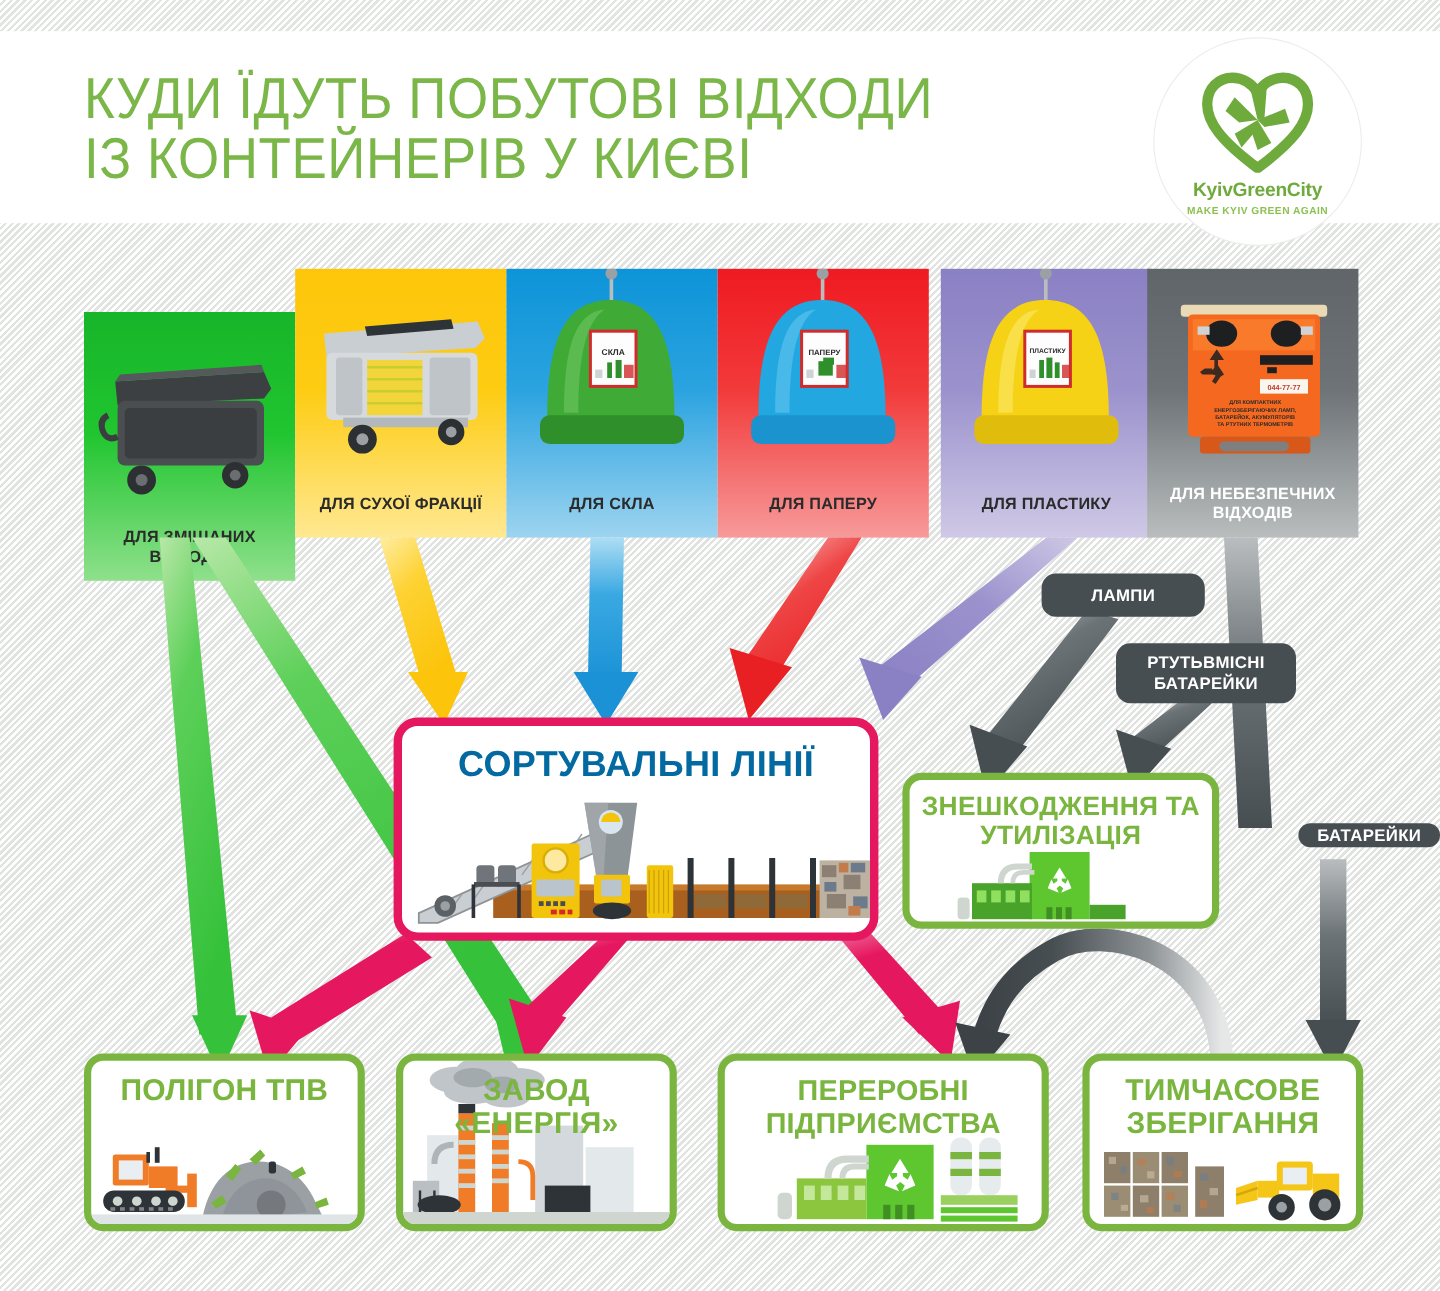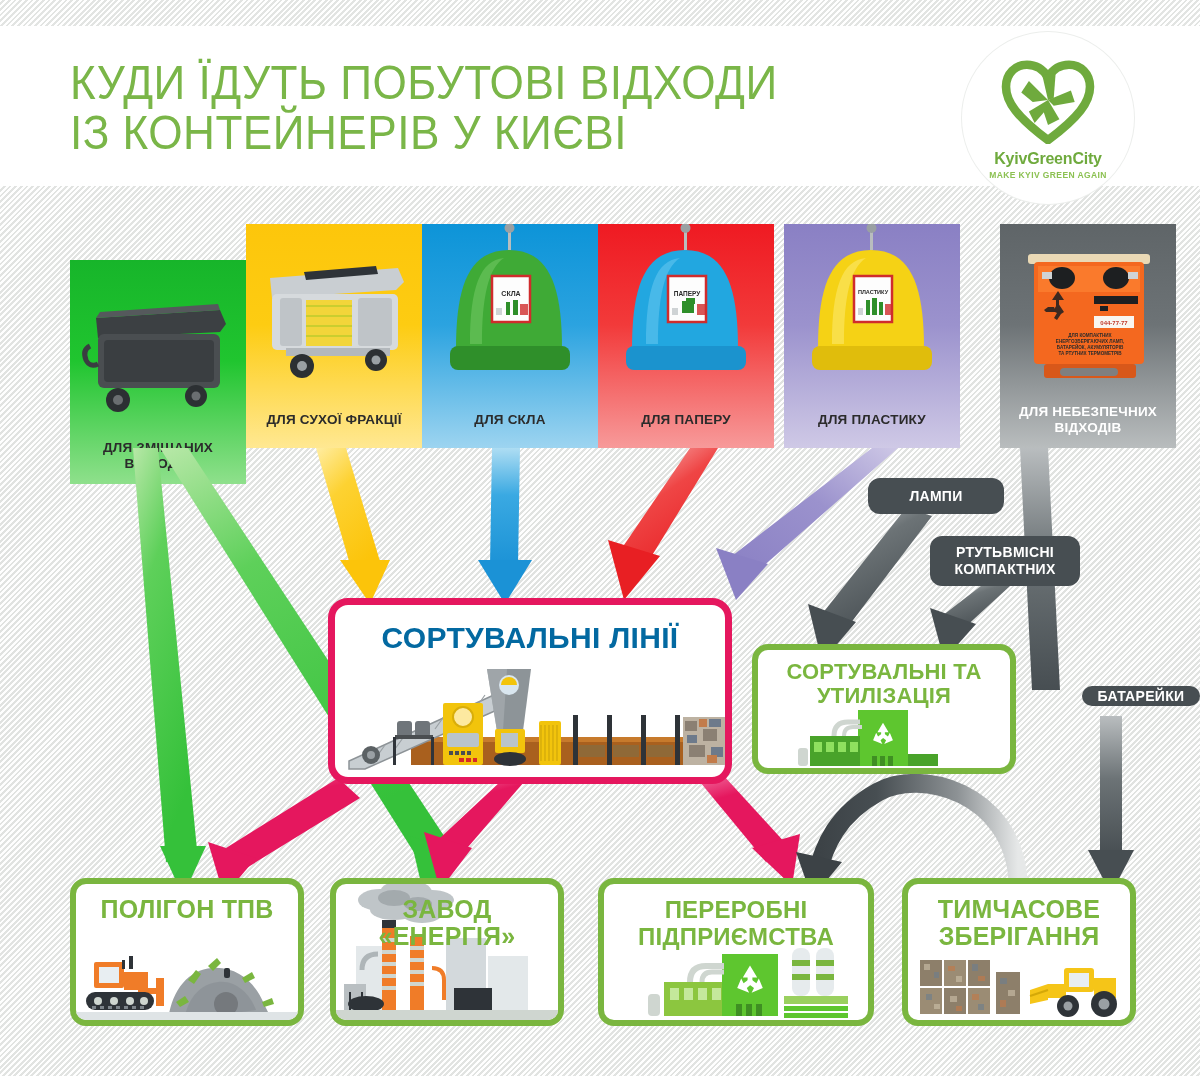--- a/index.html
+++ b/index.html
@@ -69,21 +69,21 @@
     display:flex; align-items:center; justify-content:center;
     text-align:center; font-size: 13.5px; font-weight: bold; line-height: 16px;
     letter-spacing: 0.2px;
     padding: 0 6px;
   }
   .c1 { left: 70px;  background: linear-gradient(180deg,#17b52a 0%,#20c52f 45%,#8fe08c 100%); margin-top: 36px; }
   .c2 { left: 246px; background: linear-gradient(180deg,#fdc60b 0%,#fdcc12 45%,#ffe892 100%); }
   .c3 { left: 422px; background: linear-gradient(180deg,#0d94d8 0%,#2ba3e0 45%,#9dd4f0 100%); }
   .c4 { left: 598px; background: linear-gradient(180deg,#ef1a22 0%,#f23a3a 45%,#f79a9a 100%); }
   .c5 { left: 784px; background: linear-gradient(180deg,#8a80c4 0%,#9b92cd 45%,#cfc9e6 100%); }
-  .c6 { left: 1000px; width: 176px; background: linear-gradient(180deg,#5f6568 0%,#6d7376 45%,#b9bdbe 100%); }
+  .c6 { left: 956px; width: 176px; background: linear-gradient(180deg,#5f6568 0%,#6d7376 45%,#b9bdbe 100%); }
   .c1 .cap, .c2 .cap, .c3 .cap, .c4 .cap { color: #2b2b2b; }
   .c5 .cap { color: #2b2b2b; }
   .c6 .cap { color: #ffffff; }
 
   
   .box {
     position: absolute; z-index: 6;
     background: #ffffff;
     border: 6px solid #7ab63f;
     border-radius: 16px;
@@ -403,21 +403,21 @@
       <text x="90" y="119" font-size="4.6" font-weight="bold" fill="#2b2b2b" text-anchor="middle" font-family="Liberation Sans, sans-serif">ЕНЕРГОЗБЕРІГАЮЧИХ ЛАМП,</text>
       <text x="90" y="125" font-size="4.6" font-weight="bold" fill="#2b2b2b" text-anchor="middle" font-family="Liberation Sans, sans-serif">БАТАРЕЙОК, АКУМУЛЯТОРІВ</text>
       <text x="90" y="131" font-size="4.6" font-weight="bold" fill="#2b2b2b" text-anchor="middle" font-family="Liberation Sans, sans-serif">ТА РТУТНИХ ТЕРМОМЕТРІВ</text>
       <rect x="44" y="140" width="92" height="14" rx="3" fill="#d8581a"></rect>
       <rect x="60" y="144" width="58" height="8" rx="4" fill="#7f7f7f"></rect>
     </svg>
     <div class="cap">ДЛЯ НЕБЕЗПЕЧНИХ ВІДХОДІВ</div>
   </div>
 
   <div class="pill" id="pill-lamps">ЛАМПИ</div>
-  <div class="pill" id="pill-therm">РТУТЬВМІСНІ КОМПАКТНИХ</div>
+  <div class="pill" id="pill-therm">РТУТЬВМІСНІ БАТАРЕЙКИ</div>
   <div class="pill" id="pill-batt">БАТАРЕЙКИ</div>
 
   <div class="box" id="sorting-box">
     <div class="btitle">СОРТУВАЛЬНІ ЛІНІЇ</div>
     <svg class="art" viewBox="0 0 392 118" height="118">
       <rect x="76" y="82" width="300" height="24" fill="#a9601e"></rect>
       <rect x="76" y="78" width="300" height="5" fill="#c77a2c"></rect>
       <path d="M14 110 L14 102 L172 30 L182 42 L30 110 Z" fill="#c8ced2" stroke="#8d9397" stroke-width="1.5"></path>
       <g stroke="#9aa0a4" stroke-width="1.2">
         <path d="M40 100 l10 -14 M60 90 l10 -14 M80 80 l10 -14 M100 70 l10 -14 M120 60 l10 -14 M140 50 l10 -14"></path>
@@ -479,21 +479,21 @@
           </g>
         <g fill="#c27b4a">
             <rect x="364" y="60" width="8" height="8"></rect>
             <rect x="372" y="96" width="10" height="8"></rect>
           </g>
       </g>
     </svg>
   </div>
 
   <div class="box" id="disposal-box">
-    <div class="btitle">СОРТУВАЛЬНІ ТА УТИЛІЗАЦІЯ</div>
+    <div class="btitle">ЗНЕШКОДЖЕННЯ ТА УТИЛІЗАЦІЯ</div>
     <svg class="art" viewBox="0 0 252 62" height="62">
       <rect x="100" y="4" width="50" height="56" fill="#5ec62f"></rect>
       <rect x="52" y="30" width="50" height="30" fill="#49a32a"></rect>
       <g fill="#8fe05f">
           <rect x="56" y="36" width="8" height="10"></rect>
           <rect x="68" y="36" width="8" height="10"></rect>
           <rect x="80" y="36" width="8" height="10"></rect>
           <rect x="92" y="36" width="8" height="10"></rect>
         </g>
       <rect x="40" y="42" width="10" height="18" rx="3" fill="#cfd6d0"></rect>

